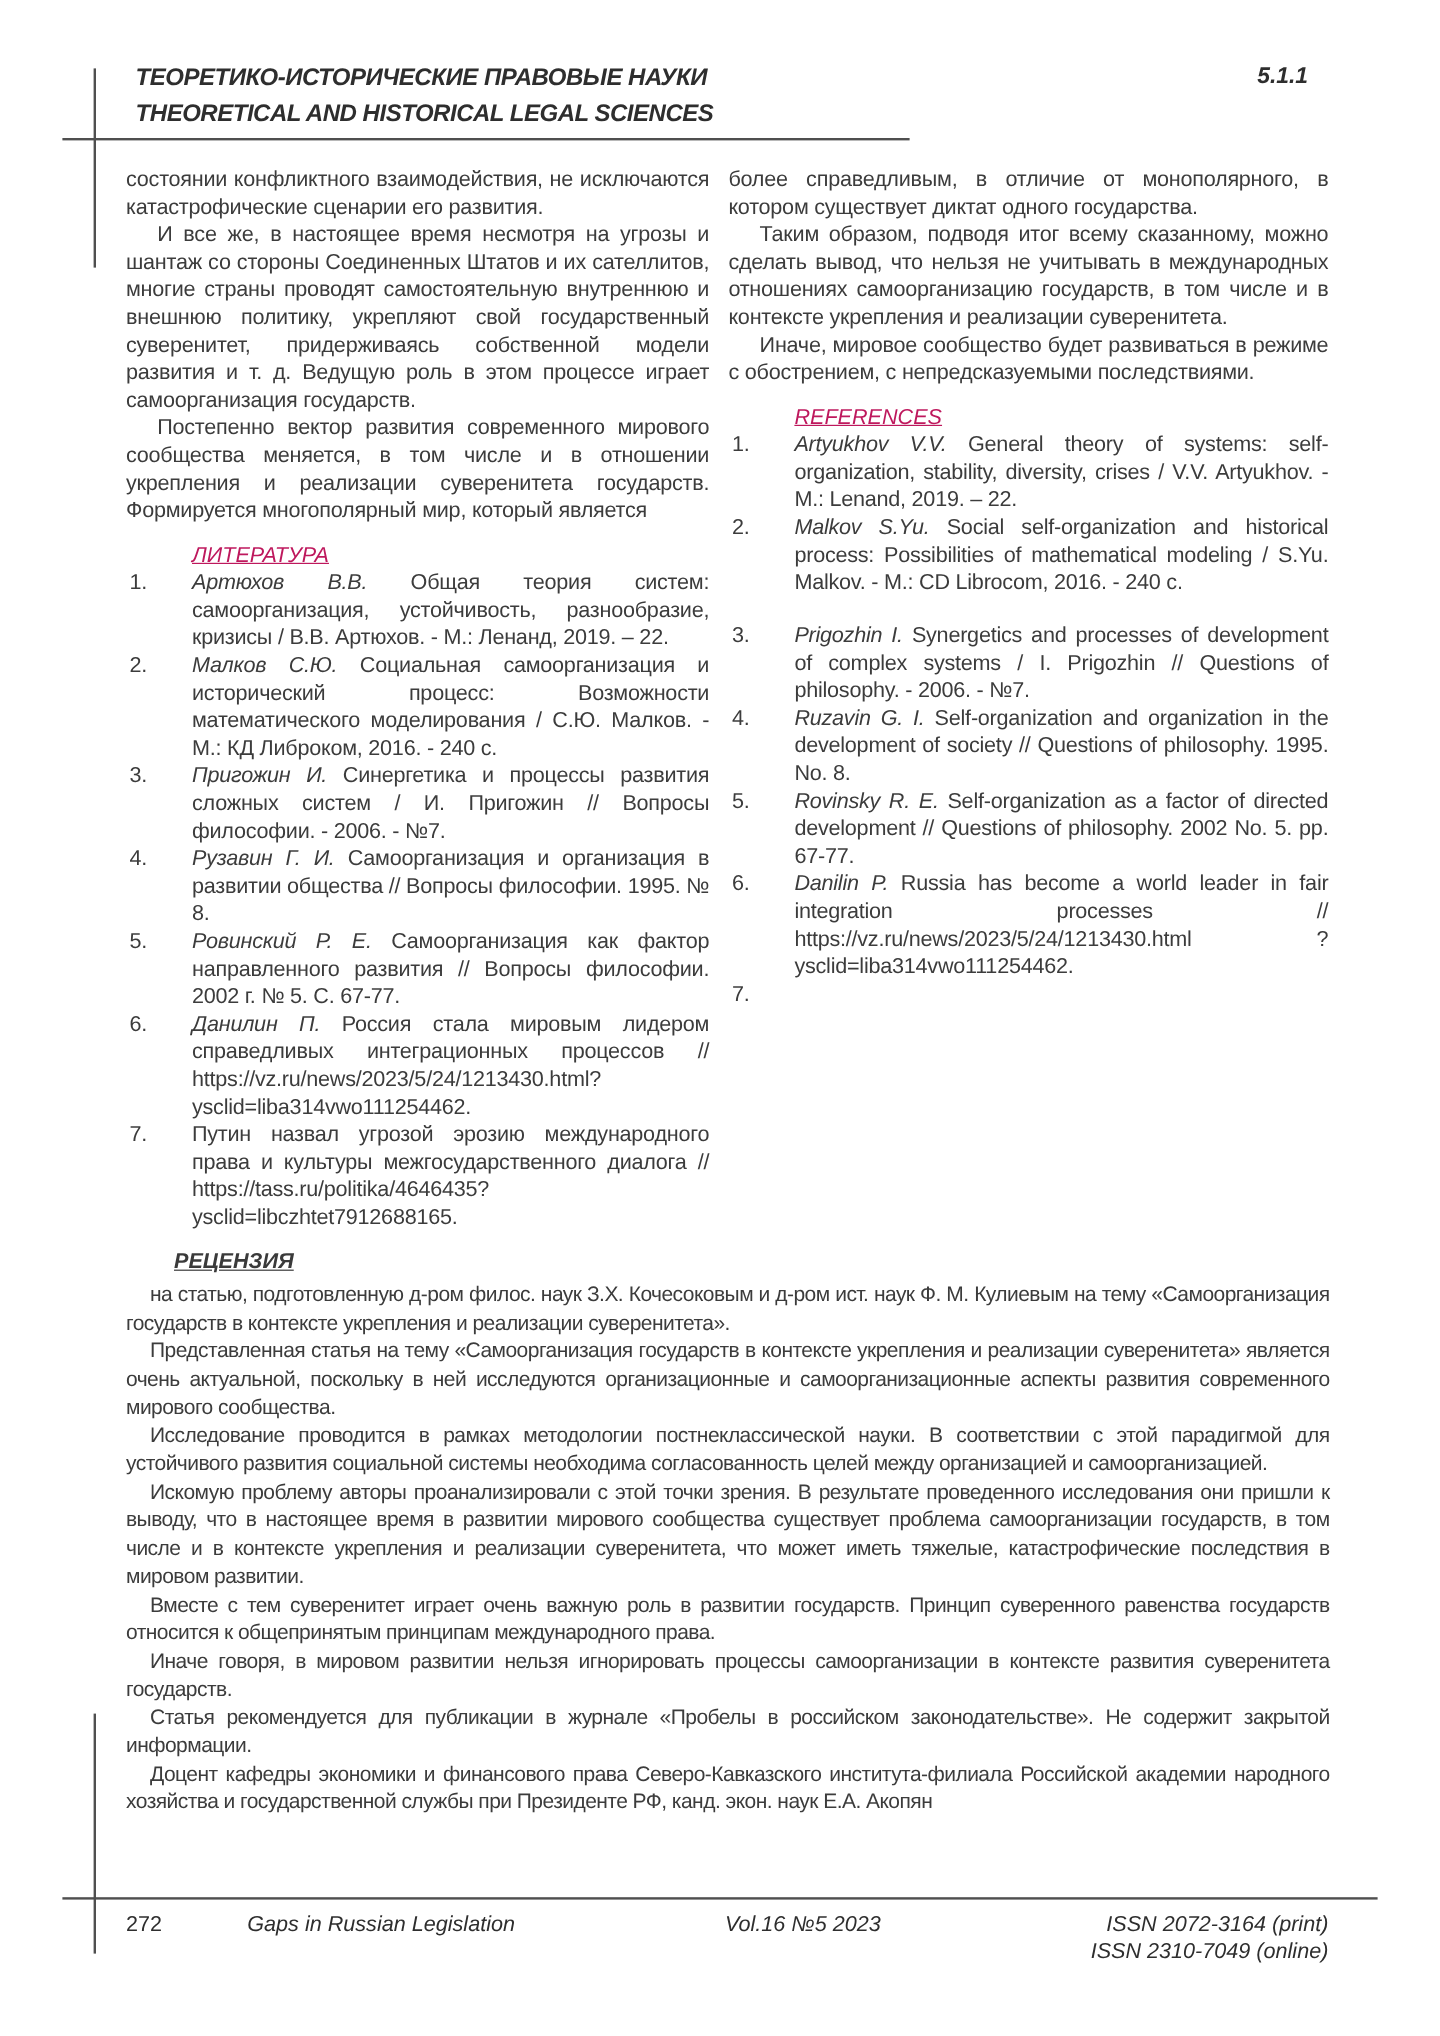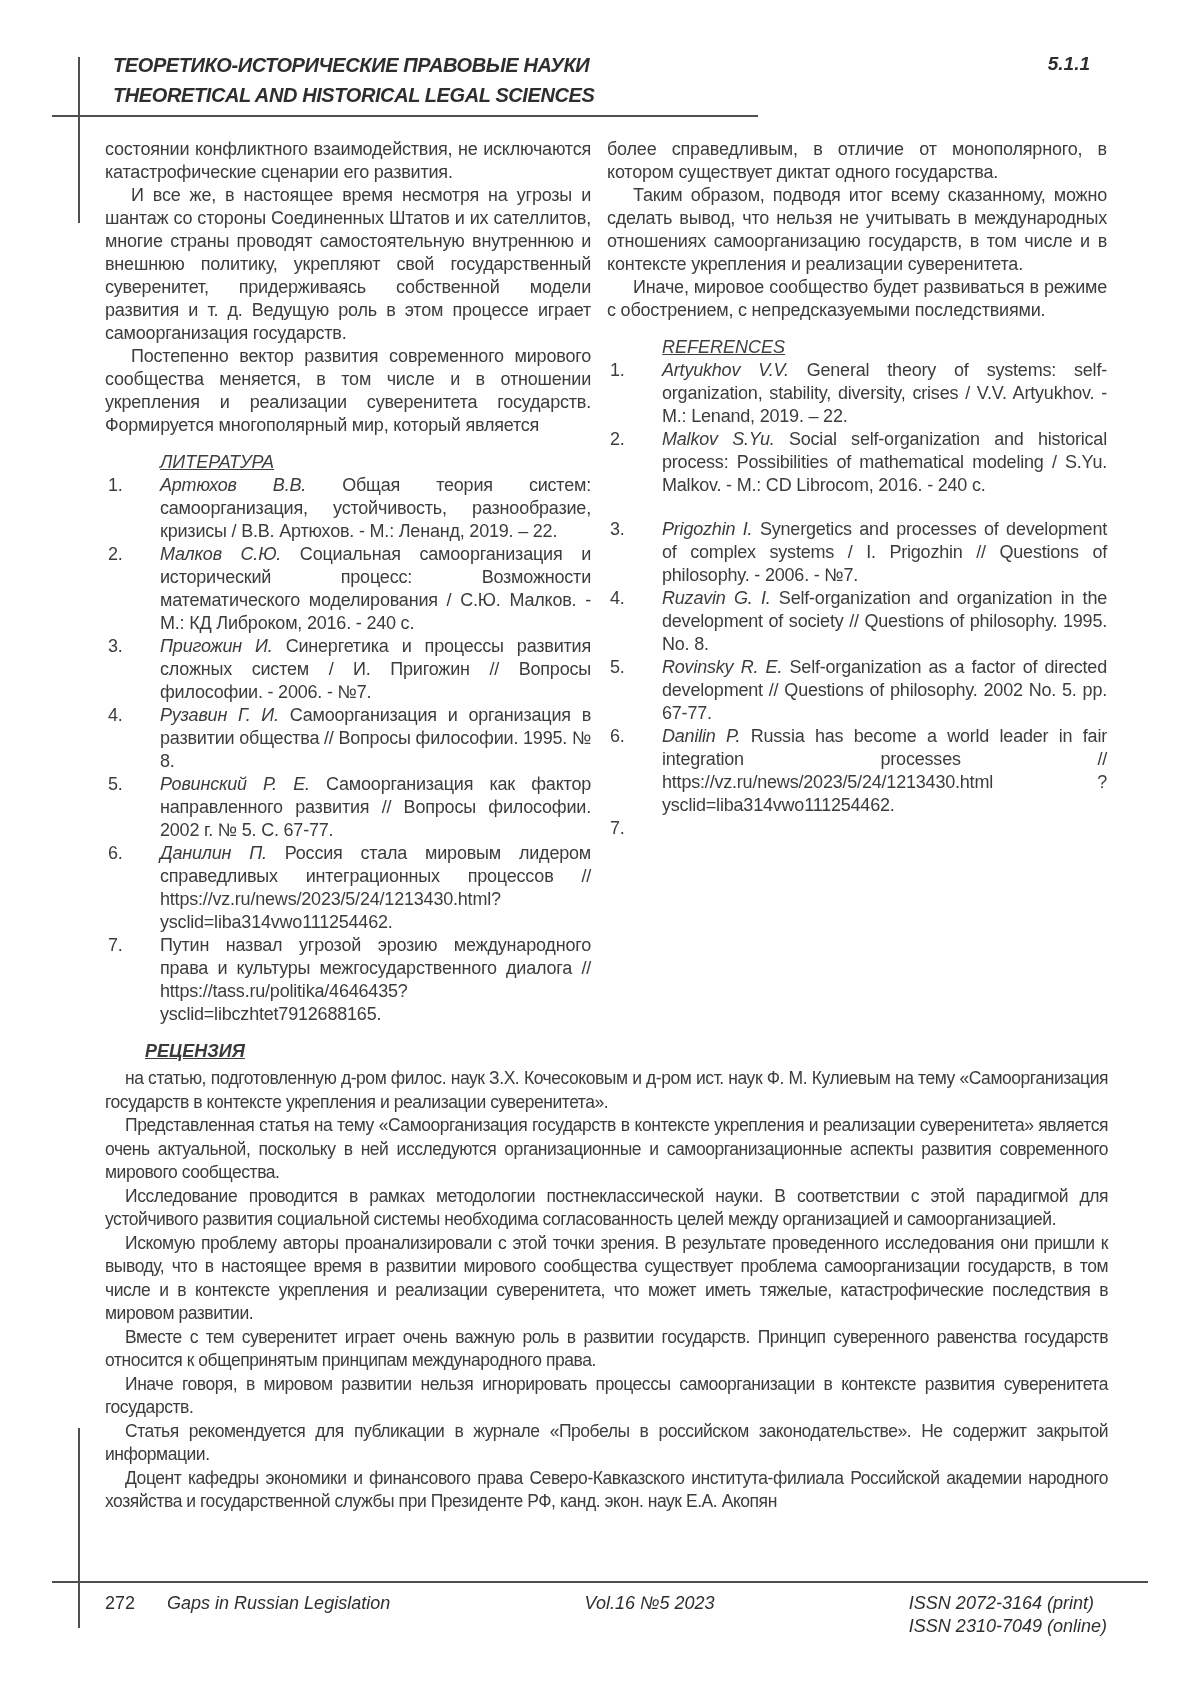--- a/index.html
+++ b/index.html
@@ -30,21 +30,21 @@
   .col-left  { width:486px; }
   .col-right { width:500px; }
   .body-p {
     margin:0; text-align:justify; text-indent:26px;
     font-size:18px; line-height:23px; letter-spacing:-0.2px; hyphens:auto;
   }
   .body-p.noindent { text-indent:0; }
 
   .list-title {
     margin:14px 0 0 55px; font-size:18px; line-height:23px;
-    font-style:italic; font-weight:normal; text-decoration:underline; color:#404040;
+    font-style:italic; font-weight:normal; text-decoration:underline; color:#be185d;
   }
   .ref-list { margin-top:0; }
   .ref-item {
     position:relative; padding-left:55px; text-align:justify;
     font-size:18px; line-height:23px; letter-spacing:-0.2px;
     overflow-wrap:anywhere; hyphens:auto;
   }
   .ref-num { position:absolute; left:3px; top:0; }
   .ref-au { font-style:italic; }
   .gap-before { margin-top:21px; }
@@ -59,23 +59,23 @@
     margin:0; text-align:justify; text-indent:20px;
     font-size:17.5px; line-height:23.5px; letter-spacing:-0.45px; hyphens:auto;
   }
 
   
   .footer {
     position:absolute; left:105px; top:1592px; width:1002px;
     display:flex; justify-content:space-between; align-items:flex-start;
     font-size:18px; font-style:italic; line-height:23px; color:#2e2e2e;
   }
-  .footer-left { display:flex; }
+  .footer-left { display:flex;gap:39px; }
   .pagenum { font-style:normal; margin-right:32px; letter-spacing:0; }
-  .issn { text-align:left; }
+  .issn { text-align:right; }
 </style>
 </head>
 <body>
 
 <div class="page">
 
   <div class="hdr">
     <div class="hdr-line">ТЕОРЕТИКО-ИСТОРИЧЕСКИЕ ПРАВОВЫЕ НАУКИ</div>
     <div class="hdr-line">THEORETICAL AND HISTORICAL LEGAL SCIENCES</div>
   </div>

